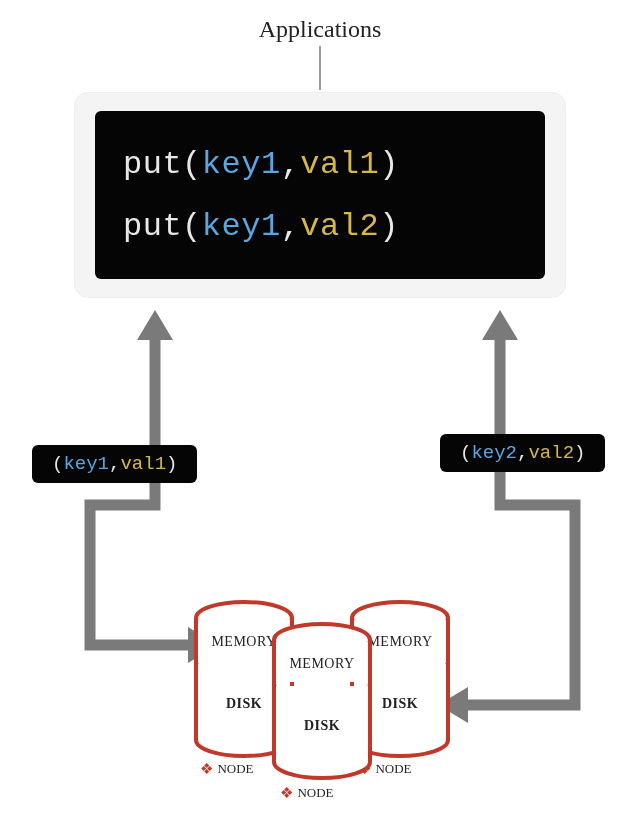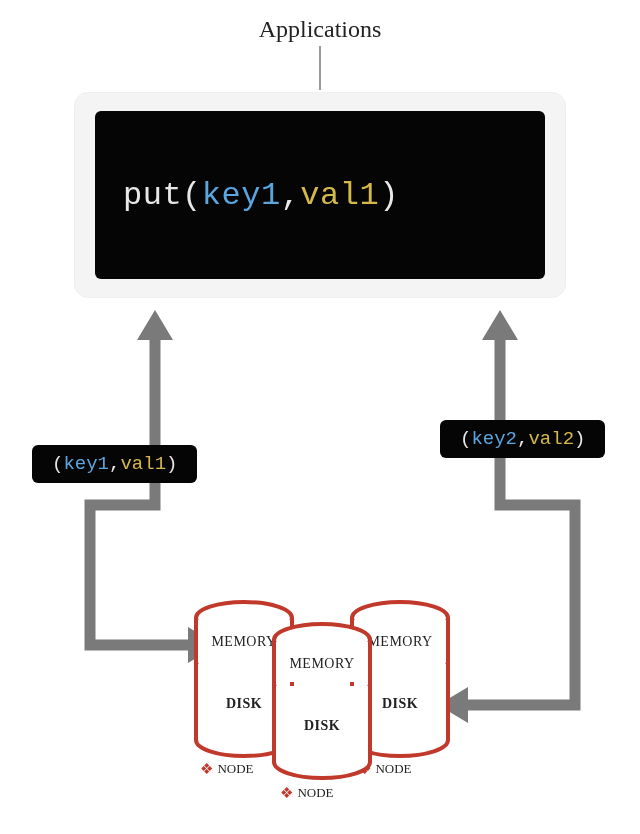--- a/index.html
+++ b/index.html
@@ -63,21 +63,21 @@
   .tuple-box {
     position: absolute;
     background: #050505;
     border-radius: 6px;
     padding: 8px 20px;
     font-family: 'Courier New', monospace;
     font-size: 19px;
     white-space: nowrap;
   }
   .tuple-left { left: 32px; top: 445px; }
-  .tuple-right { left: 440px; top: 420px; }
+  .tuple-right { left: 440px; top: 434px; }
 
   .arrow {
     position: absolute;
     stroke: #7a7a7a;
     stroke-width: 11;
     fill: none;
     stroke-linecap: butt;
   }
   .arrow-head {
     fill: #7a7a7a;
@@ -133,20 +133,23 @@
 </head>
 <body>
 
 <div class="title">Applications</div>
 <div class="stem"></div>
 
 <div class="code-box-outer">
   <div class="code-box">
     <div class="code-line">
       <span class="t-fn">put</span><span class="t-paren">(</span><span class="t-key">key1</span><span class="t-comma">,</span><span class="t-val">val1</span><span class="t-paren">)</span>
+    </div>
+    <div class="code-line">
+      <span class="t-fn">put</span><span class="t-paren">(</span><span class="t-key">key1</span><span class="t-comma">,</span><span class="t-val">val2</span><span class="t-paren">)</span>
     </div>
   </div>
 </div>
 
 <svg style="position:absolute; left:0; top:0; width:640px; height:834px; pointer-events:none;">
   <path class="arrow" d="M 155 340 L 155 505 L 90 505 L 90 645 L 188 645"></path>
   <polygon class="arrow-head" points="155,310 137,340 173,340"></polygon>
   <polygon class="arrow-head" points="218,645 188,627 188,663"></polygon>
 </svg>
 

